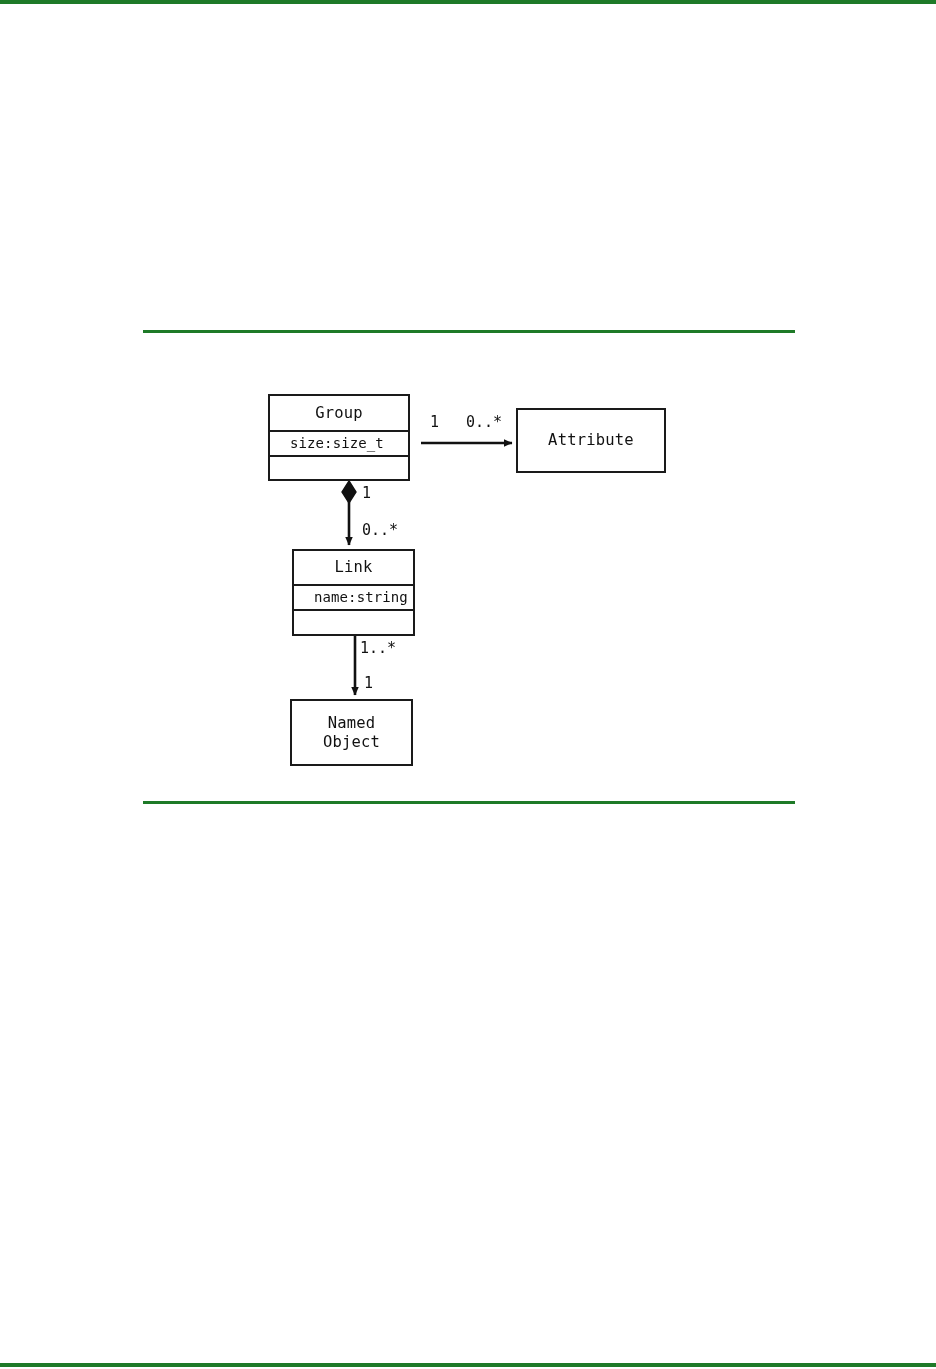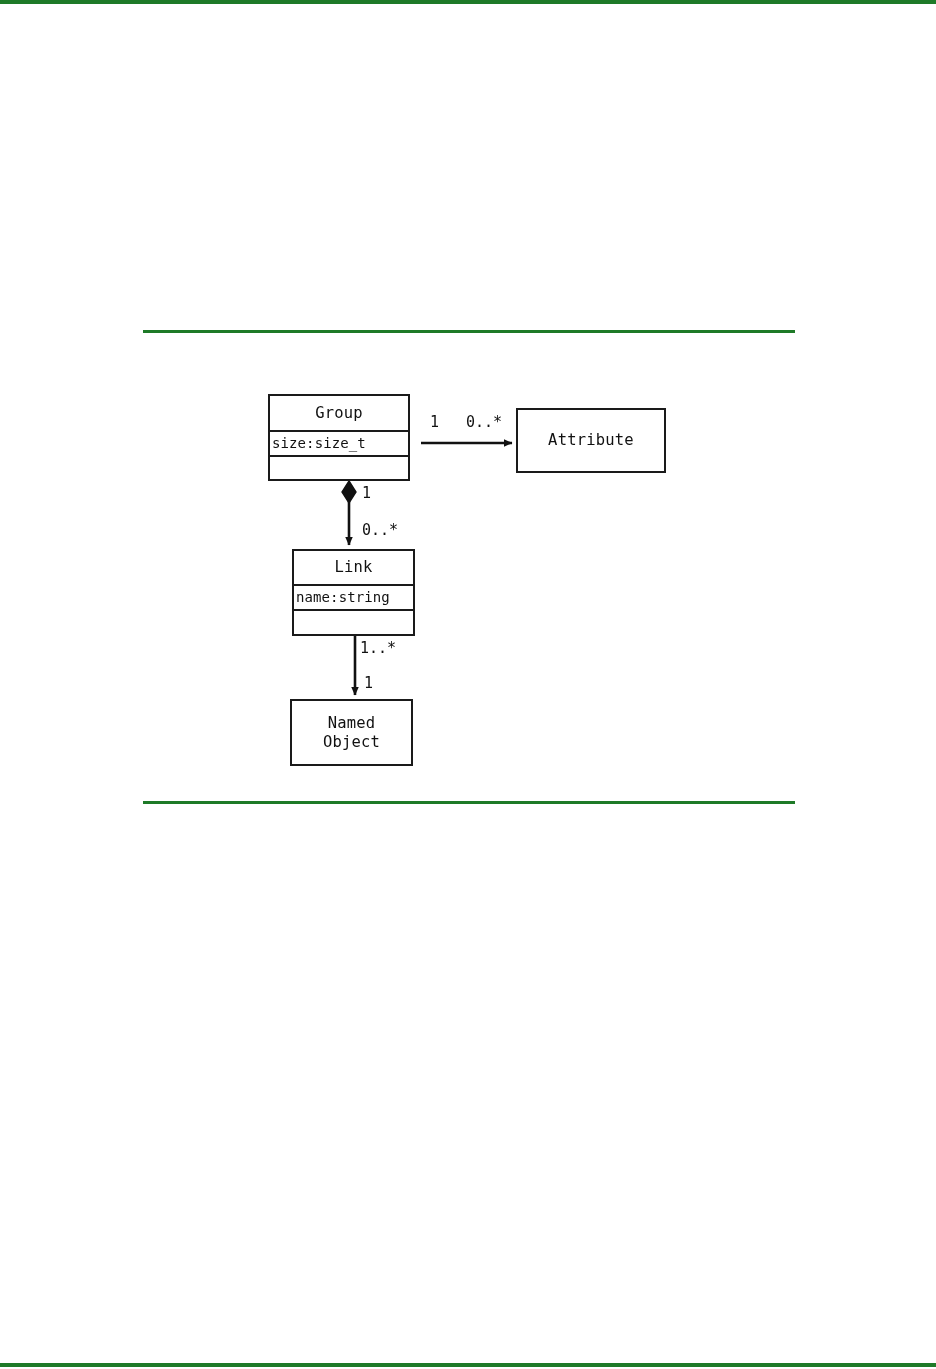--- a/index.html
+++ b/index.html
@@ -77,21 +77,21 @@
   .uml-compartment + .uml-compartment {
     border-top: 2.5px solid #1a1a1a;
   }
   .comp-name {
     font-size: 15.5px;
     letter-spacing: 0.2px;
   }
   .comp-attr {
     font-size: 14px;
     justify-content: flex-start;
-    padding-left: 2px;
+    padding-left: 20px;
     letter-spacing: 0.1px;
   }
   .comp-empty { }
 
   
   #box-group     { left: 268px; top: 394px; width: 142px; height: 87px; }
   #box-group .comp-name  { height: 34px; }
   #box-group .comp-attr  { height: 25px; }
   #box-group .comp-empty { flex: 1; }
 

